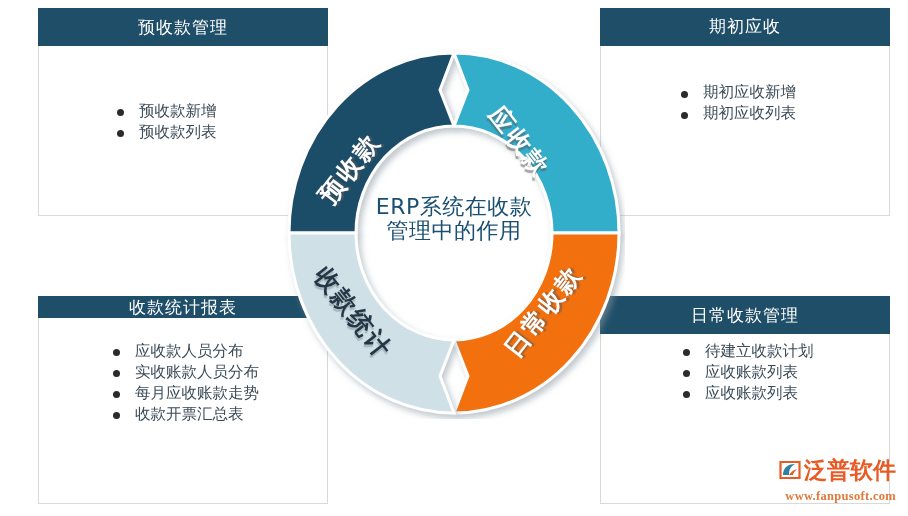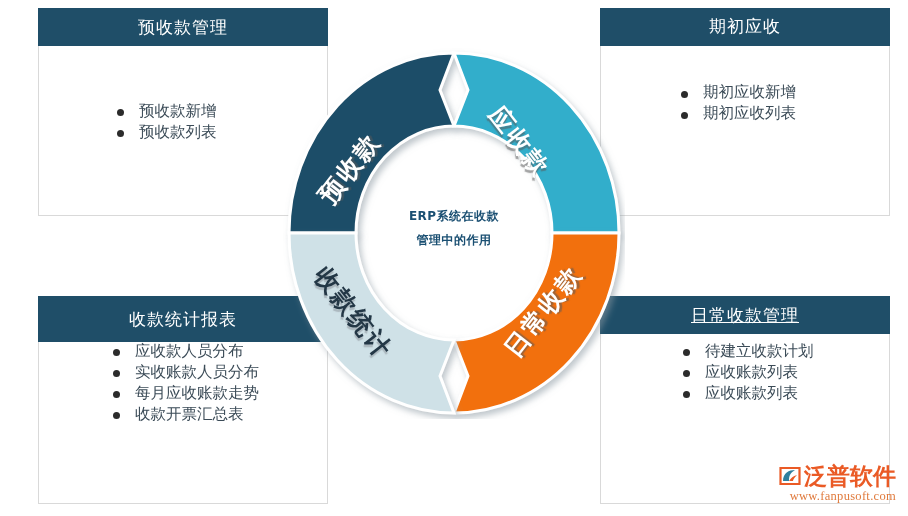--- a/index.html
+++ b/index.html
@@ -43,25 +43,25 @@
   
   #panel-pre{left:38px;top:8px;width:290px;height:208px;padding-left:41px;}
   #panel-pre .panel-head{width:290px;height:38px;}
   #panel-pre .panel-body{top:60px;left:74px;margin-top:32px;}
 
   #panel-open{left:600px;top:8px;width:290px;height:208px;font-family:Liberation Mono, monospace;}
   #panel-open .panel-head{width:290px;height:38px;}
   #panel-open .panel-body{top:74px;left:76px;}
 
   #panel-report{left:38px;top:296px;width:290px;height:208px;}
-  #panel-report .panel-head{width:290px;height:46px;}
+  #panel-report .panel-head{width:290px;height:22px;}
   #panel-report .panel-body{top:44px;left:70px;}
 
   #panel-daily{left:600px;top:296px;width:290px;height:208px;}
-  #panel-daily .panel-head{width:290px;height:38px;text-decoration:underline;}
+  #panel-daily .panel-head{width:290px;height:38px;}
   #panel-daily .panel-body{top:44px;left:78px;}
 
   
   #donut{position:absolute;left:283px;top:47px;width:342px;height:372px;}
   #donut svg{display:block;}
   .seg-label{
     position:absolute;
     font-size:25px;
     font-weight:bold;
     letter-spacing:2px;
@@ -73,39 +73,38 @@
 
   #lbl-pre   {left:26px; top:105px; transform:rotate(-52deg);}
   #lbl-open  {left:196px;top:78px;  transform:rotate(52deg);}
   #lbl-daily {left:206px;top:248px; transform:rotate(-52deg);}
   #lbl-stat  {left:16px; top:249px; transform:rotate(52deg);}
 
   #center-text{
     position:absolute;left:52px;top:148px;width:238px;
     text-align:center;
     color:#1a4f72;
-    font-size:12px;font-weight:bold;line-height:24px;
+    font-size:22px;font-weight:normal;line-height:24px;
     letter-spacing:.5px;
-    margin-top:9px;
   }
   #center-text div{white-space:nowrap;}
 
   
   #logo{position:absolute;left:778px;top:458px;width:118px;height:46px;}
-  #logo .logo-row{display:flex;align-items:flex-end;height:30px;}
+  #logo .logo-row{display:flex;align-items:flex-start;height:30px;}
   #logo .mark{width:24px;height:24px;margin-right:2px;flex:0 0 auto;}
   #logo .brand{
     font-size:23px;font-weight:bold;color:#ea5a25;
     letter-spacing:0px;line-height:24px;
     font-family:"DejaVu Sans","Liberation Sans",sans-serif;
   }
   #logo .url{
     font-family:"Liberation Serif","DejaVu Serif",serif;
     font-size:12.5px;color:#e07a3c;letter-spacing:.3px;
-    text-align:right;margin-top:1px;
+    text-align:right;margin-top:1px;font-weight:bold;
   }
 </style>
 </head>
 <body>
 
 <div class="stage">
 
   <div class="panel" id="panel-pre">
     <div class="panel-head">
       <span>预收款管理</span>

